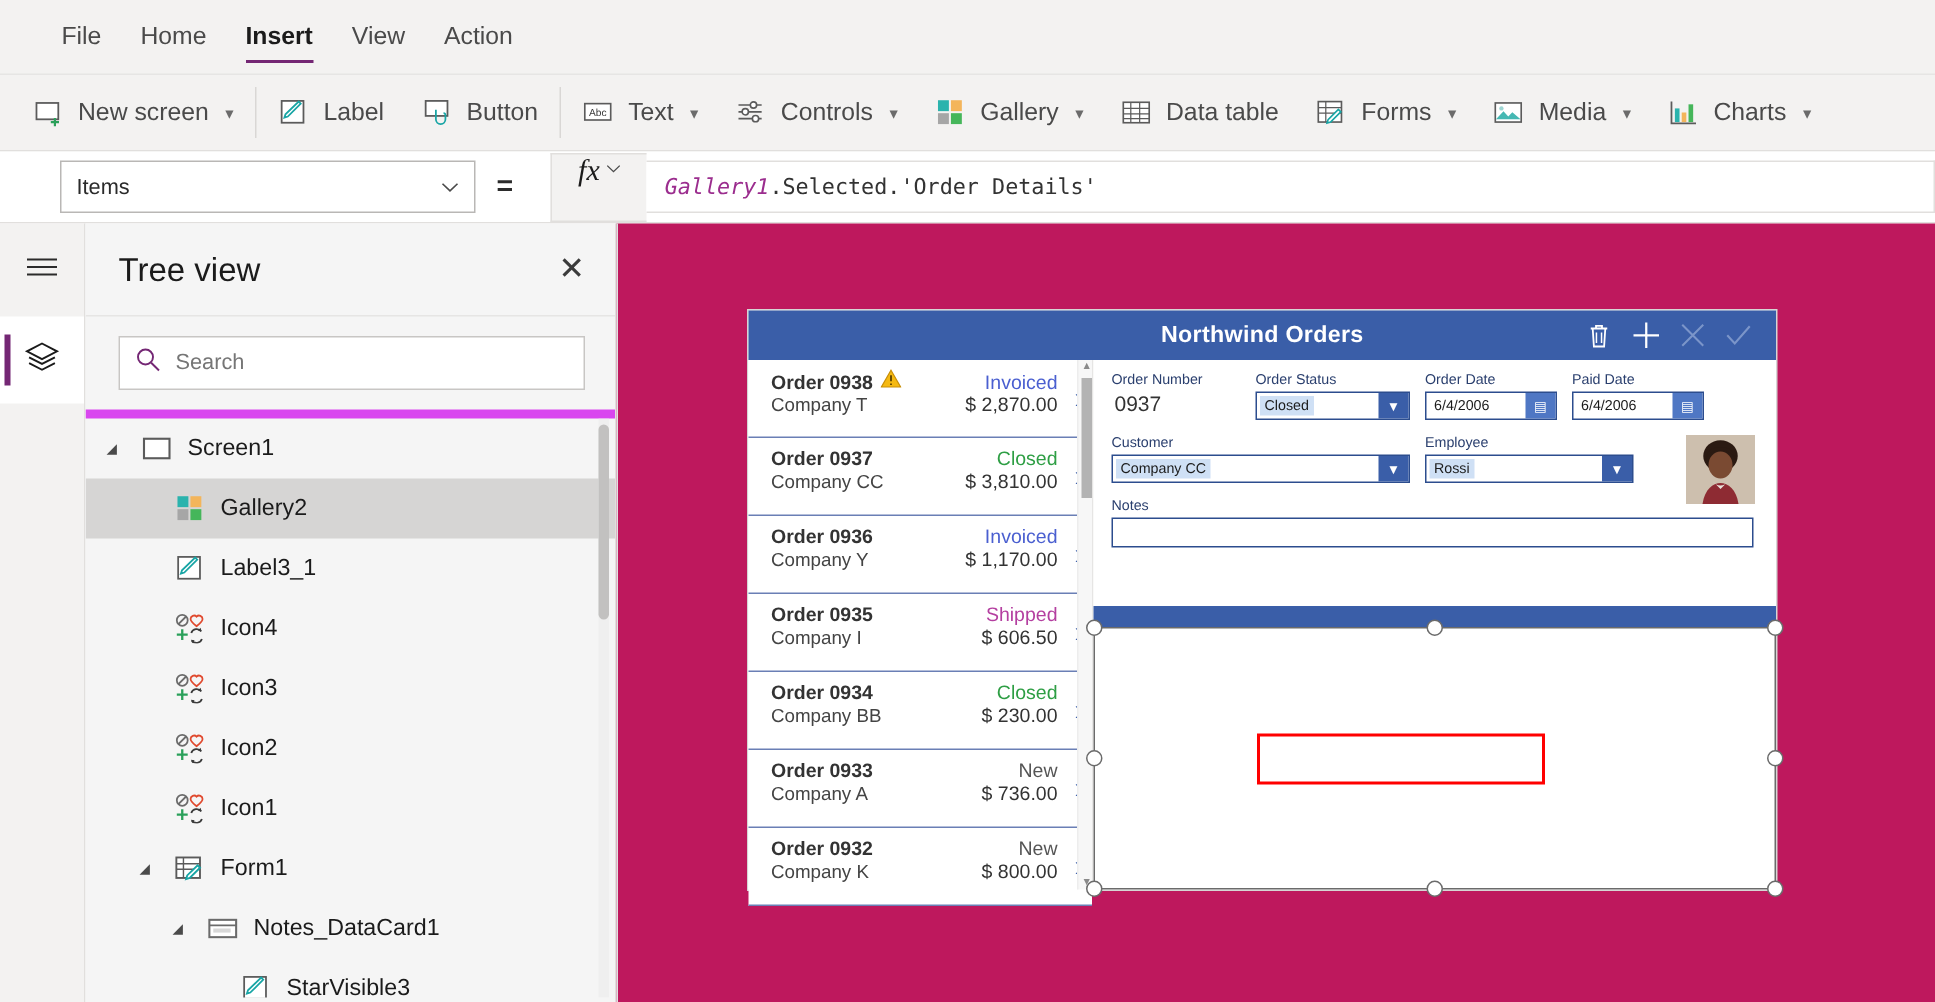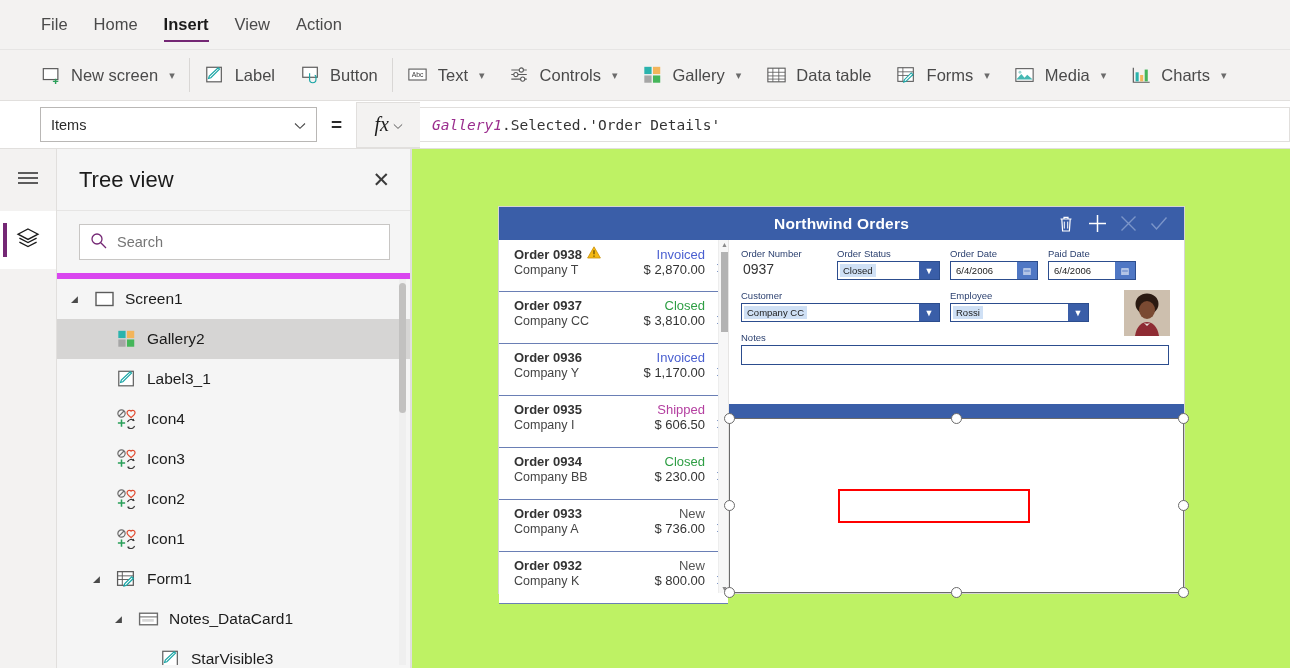--- a/index.html
+++ b/index.html
@@ -51,22 +51,22 @@
   }
   .prop-select {
     margin-left: 40px; width: 277px; height: 35px; background: #fff;
     border: 1px solid #b9b7b5; display: flex; align-items: center;
     padding: 0 10px; font-size: 14.5px; color: #2b2b2b; cursor: pointer;
     justify-content: space-between;
   }
   .eq { margin: 0 14px; font-size: 19px; color: #2b2b2b; font-weight: 600; }
   .fx-box {
     width: 64px; height: 46px; background: #f3f2f1; border: 1px solid #e1dfdd;
-    border-right: none; display: flex; align-items: center;
-    justify-content: center; gap: 4px; cursor: pointer;
+    border-right: none; display: flex; 
+    justify-content: center; gap: 4px; cursor: pointer; margin-left: 11px;
   }
   .fx { font-family: "Liberation Serif", serif; font-style: italic; font-size: 20px; color: #1b1b1b; }
   .formula {
     flex: 1; height: 35px; border: 1px solid #e1dfdd; border-left: none;
     display: flex; align-items: center; padding-left: 12px;
     font-family: "DejaVu Sans Mono", monospace; font-size: 14.5px; color: #333;
     background: #fff; white-space: nowrap; overflow: hidden;
   }
   .tok-ctl { color: #9b2d8e; font-style: italic; }
 
@@ -114,21 +114,21 @@
     position: absolute; right: 4px; top: 4px; width: 7px; height: 130px;
     background: #c2c1c0; border-radius: 4px;
   }
   .tscroll-track {
     position: absolute; right: 4px; top: 0; width: 7px; height: 386px; background: #efefef;
   }
 
   
   .canvas-area {
     position: absolute; left: 411px; top: 149px; width: 879px; height: 519px;
-    background: #bef264;
+    background: #be185d;
   }
   .app-frame {
     position: absolute; left: 88px; top: 58px; width: 685px; height: 386px;
     background: #fff; box-shadow: 0 0 0 1px #d6d5d4;
   }
   .app-header {
     height: 33px; background: #3a5ea8; display: flex; align-items: center;
     padding: 0 8px 0 0; position: relative;
   }
   .app-title {
@@ -217,21 +217,21 @@
       </div>
       <div class="menu-item">
         <span>View</span>
       </div>
       <div class="menu-item">
         <span>Action</span>
       </div>
     </div>
 
   <div class="ribbon" id="ribbon">
-      <div class="rb-group" style="padding-left:28px;">
+      <div class="rb-group" style="padding-left:9px;">
         <div class="rb-btn">
           <span class="rb-ico">
             <svg width="21" height="20" viewBox="0 0 22 22">
               <rect x="2" y="4" width="16" height="12" fill="#fff" stroke="#5b5b5b" stroke-width="1.3"></rect>
               <path d="M15.5 15v6M12.5 18h6" stroke="#2aa05a" stroke-width="1.6"></path>
             </svg>
           </span>
           <span class="rb-label">New screen</span>
           <span class="rb-chev">▾</span>
         </div>

